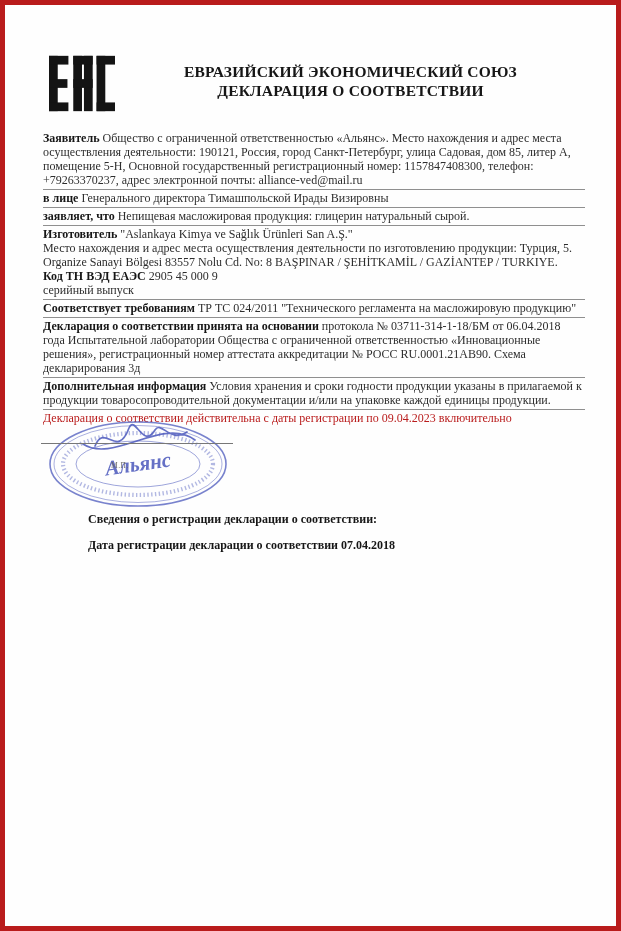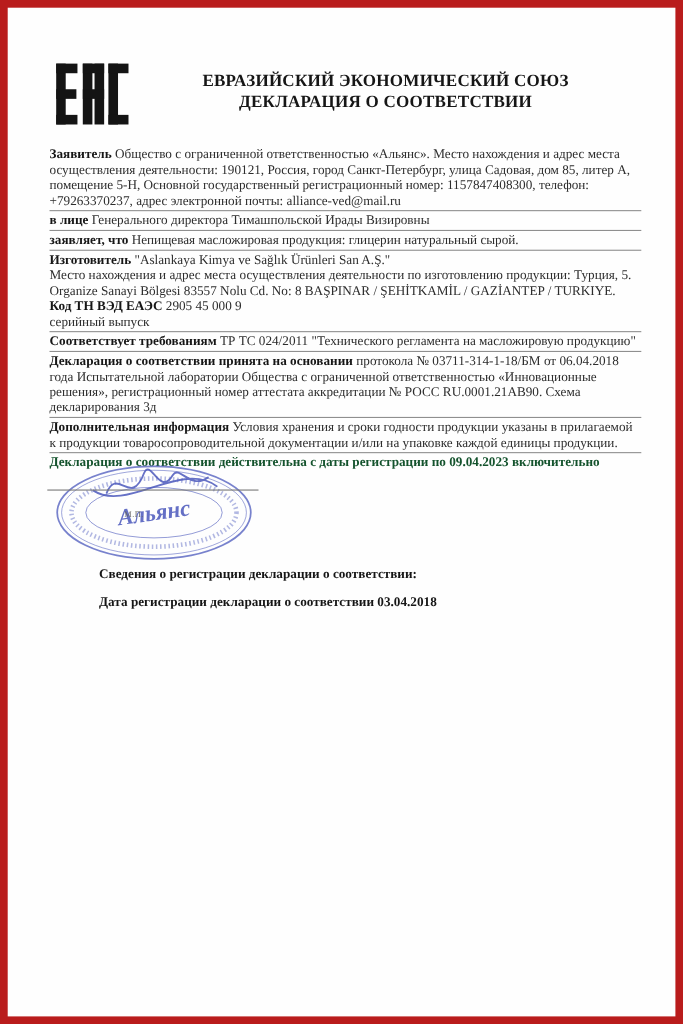--- a/index.html
+++ b/index.html
@@ -4,33 +4,33 @@
 <style>
   html,body{margin:0;padding:0;background:#ffffff;}
   .page{
     position:relative;
     width:621px;height:931px;
     background:#fefefe;
     font-family:"Liberation Serif","DejaVu Serif",serif;
     color:#2d2d2d;
     overflow:hidden;
     box-sizing:border-box;
-    border:7px solid #b91c1c;
+    border:5px solid #b91c1c;
   }
   .header{display:flex;align-items:flex-start;margin:50px 30px 0 44px;}
   .eac{width:66px;height:57px;flex:0 0 auto;}
   .titles{flex:1;text-align:center;padding-top:7px;}
   .title-line{font-weight:bold;font-size:15.5px;line-height:19px;color:#161616;letter-spacing:0.2px;}
   .content{margin:19px 31px 0 38px;font-size:12px;line-height:14px;}
   .content p{margin:0;}
   b{color:#161616;}
   .rule{border-top:1px solid #8f8f8f;margin:2px 0 1px 0;height:0;}
   .gap10{margin-bottom:10px;}
   .gap12{margin-bottom:13px;}
-  .bold-line{font-weight:bold;color:#14532d;}
+  .bold-line{font-weight:normal;color:#b91c1c;}
   
   .sigzone{position:relative;height:80px;margin-top:2px;}
   .stamp-svg{position:absolute;left:0;top:-7px;width:190px;height:88px;}
   .sig-line-left{position:absolute;left:-2px;top:16px;width:192px;border-top:1px solid #777;}
   .mp{position:absolute;left:68px;top:32px;font-size:7.5px;color:#666;letter-spacing:0.5px;}
   .sig-right{position:absolute;left:175px;top:-1px;width:335px;text-align:center;}
   .sig-name{font-size:11.8px;color:#2d2d2d;}
   .sig-right .underline{border-top:1px solid #777;margin-top:3px;}
   .sig-caption{font-size:6.4px;line-height:8px;color:#8d8d8d;margin-top:1px;}
   
@@ -103,17 +103,17 @@
           <path d="M52,26 C62,2 74,40 86,8 C92,-6 100,30 112,10 C118,0 128,24 144,12 M40,24 C70,44 120,-4 152,20" stroke-width="1.7" stroke-linecap="round" opacity="0.85"></path>
         </g>
         <text x="95" y="51" text-anchor="middle" transform="rotate(-8 95 44)" font-family="Liberation Serif, serif" font-size="21" font-weight="bold" font-style="italic" fill="#4b58bc" opacity="0.85">Альянс</text>
       </svg>
       <div class="sig-line-left"></div>
       <div class="mp">М.П.</div>
     </div>
 
     <div class="registration">
       <p>Сведения о регистрации декларации о соответствии:</p>
-      <p><span>Дата регистрации декларации о соответствии</span> <span>03.04.2018</span></p>
+      <p><span>Дата регистрации декларации о соответствии</span> <span>07.04.2018</span></p>
     </div>
 
   </div>
 </div>
 
 </body></html>

